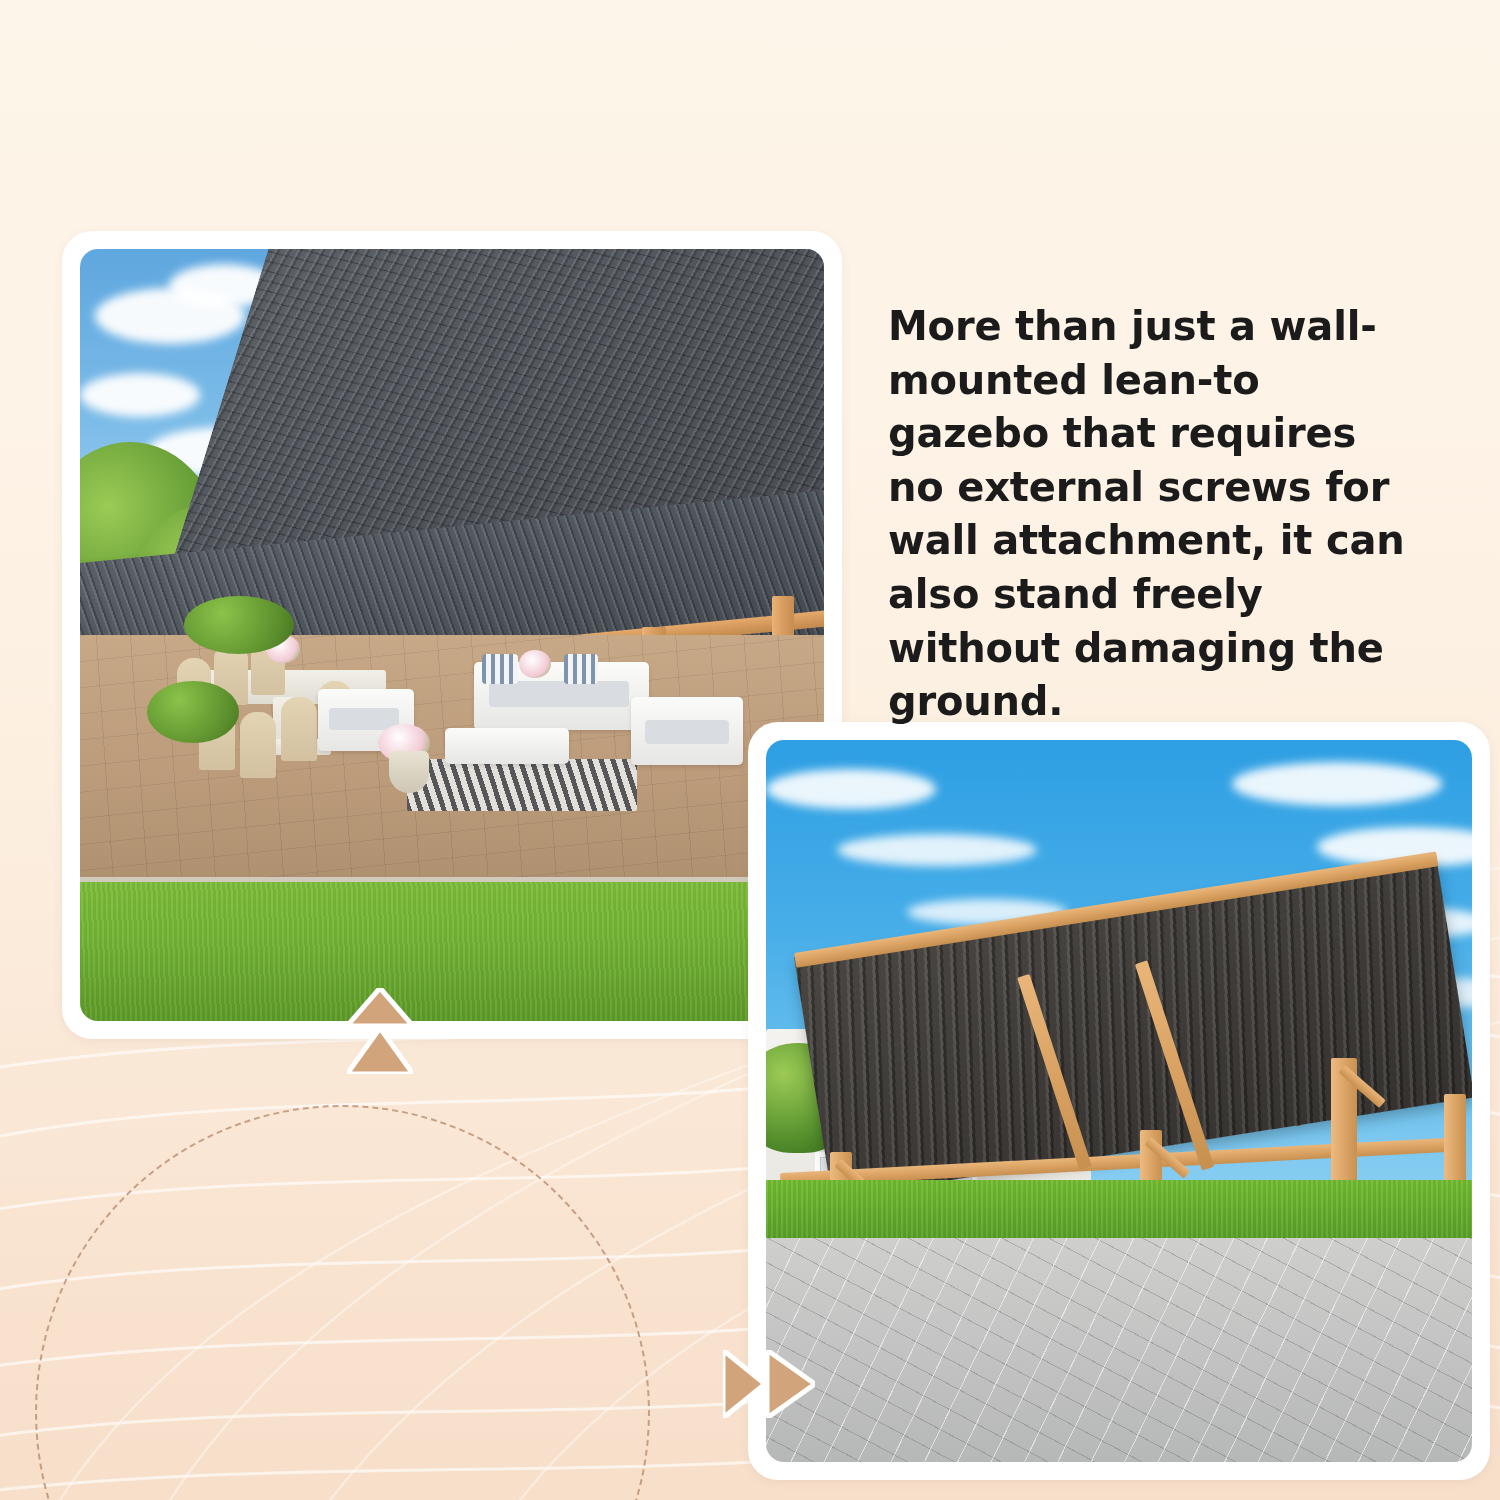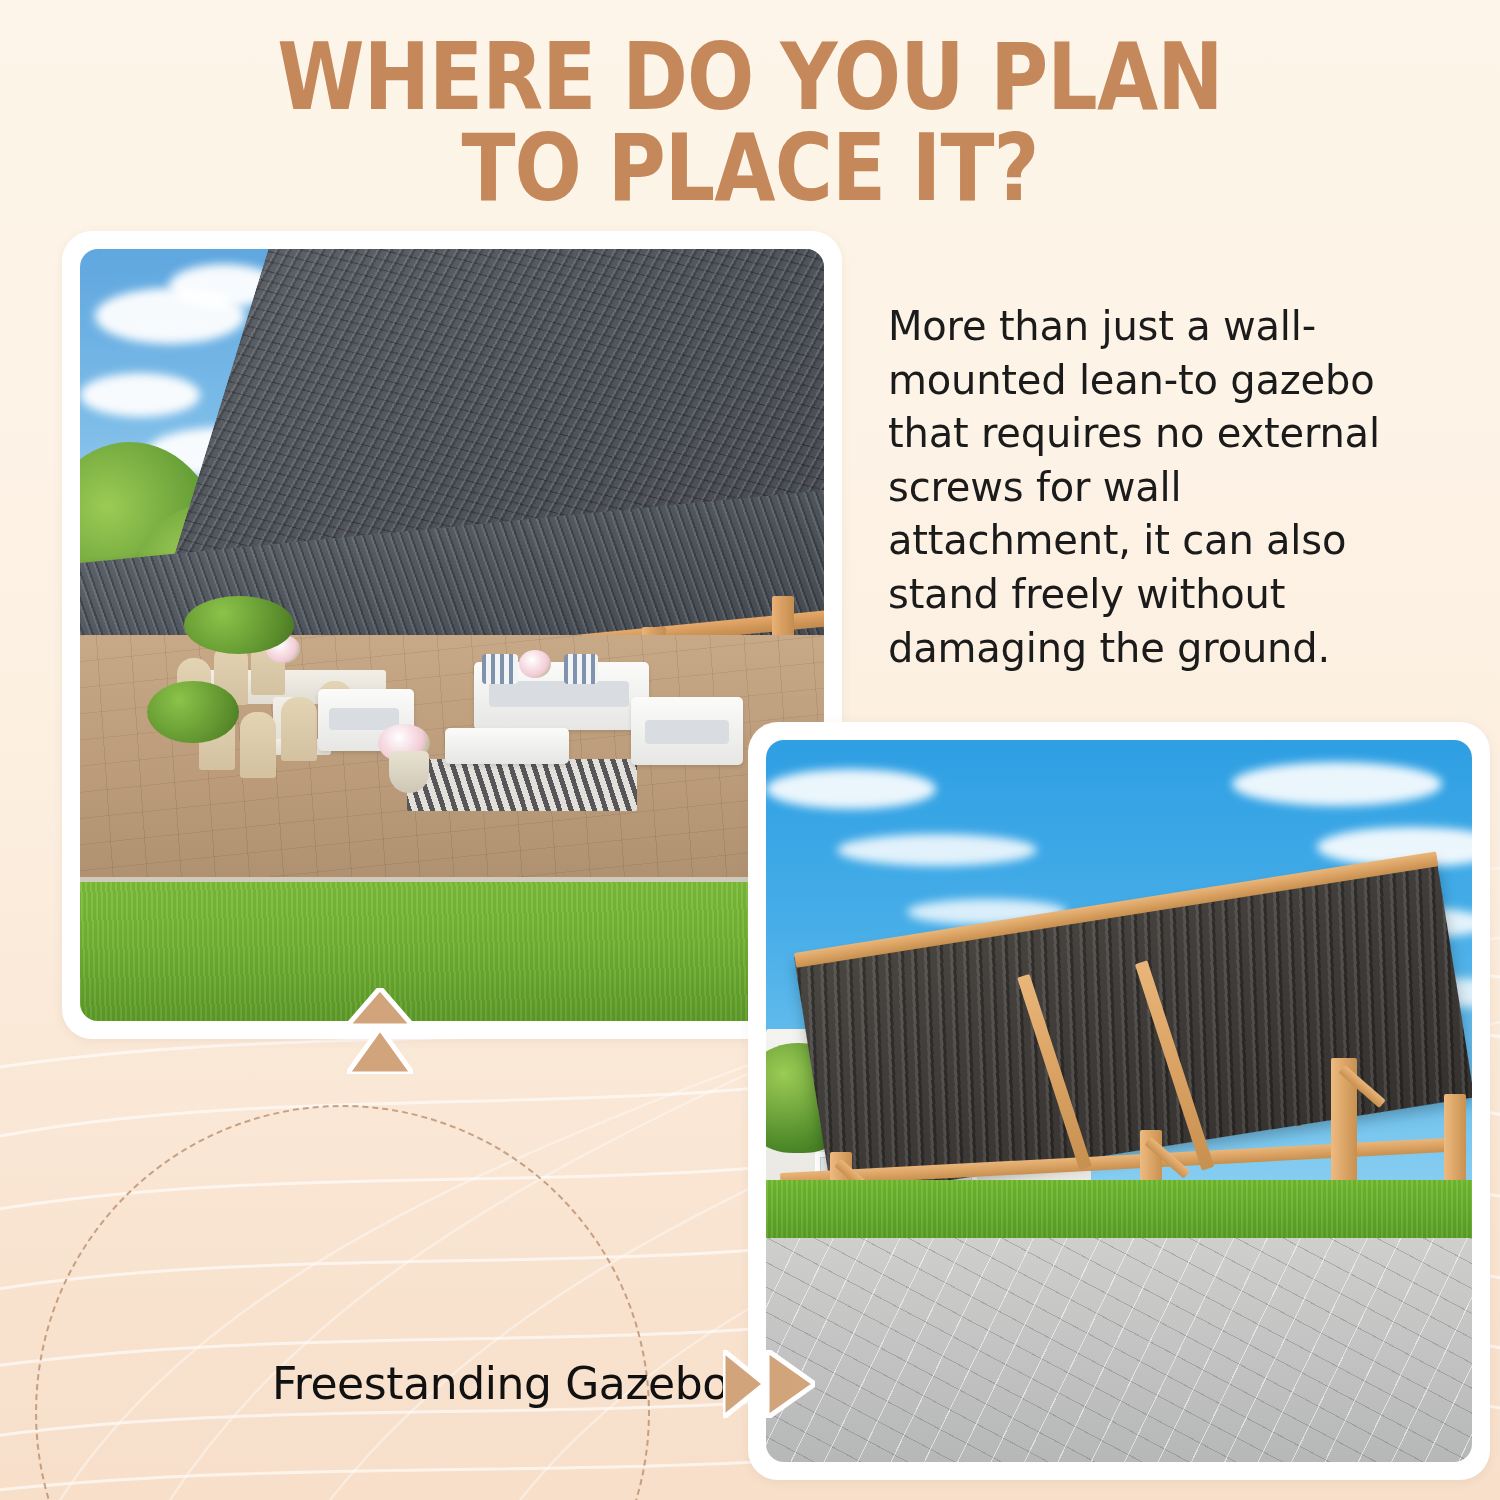--- a/index.html
+++ b/index.html
@@ -349,21 +349,21 @@
   }
 
   
   #body-copy{
     position:absolute;
     left:888px; top:300px;
     width:520px;
     font-size:40px;
     line-height:1.34;
     color:#1B1B1B;
-    font-weight:400;
+    font-weight:700;
     letter-spacing:-.2px;
   }
 
   
   .caption{
     position:absolute;
     font-size:44px;
     color:#111111;
     font-weight:400;
     letter-spacing:-.4px;
@@ -390,24 +390,20 @@
     <g fill="none" stroke="#FFFFFF" stroke-opacity="0.40" stroke-width="2.4">
       <path d="M170 1500 C 300 1300, 520 1180, 760 1068 S 1180 900, 1500 868"></path>
       <path d="M330 1500 C 470 1322, 680 1214, 910 1116 S 1300 960, 1500 938"></path>
       <path d="M60 1500 C 160 1346, 330 1238, 560 1140 S 1010 966, 1340 922"></path>
       <path d="M520 1500 C 640 1350, 830 1252, 1060 1164 S 1380 1046, 1500 1022"></path>
     </g>
   </svg>
 
   <div id="bg-circle"></div>
 
-  <div id="heading">
-    <span class="ln ln1">WHERE DO YOU PLAN</span>
-    <span class="ln ln2">TO PLACE IT?</span>
-  </div>
 
   <div class="photo-frame" id="frame-wall">
     <div class="photo">
 
       <div class="sky1"></div>
       <div class="cloud" style="left:2%;  top:5%;  width:150px;height:56px;"></div>
       <div class="cloud" style="left:12%; top:2%;  width:110px;height:44px;"></div>
       <div class="cloud" style="left:0%;  top:16%; width:120px;height:44px;"></div>
       <div class="cloud" style="left:9%;  top:23%; width:160px;height:50px;"></div>
       <div class="cloud" style="left:22%; top:18%; width:120px;height:40px;"></div>
@@ -566,15 +562,14 @@
     <polygon points="33,40 66,86 0,86" fill="#D2A47C" stroke="#FFFFFF" stroke-width="5"></polygon>
   </svg>
 
   <svg id="arrow-right" viewBox="0 0 92 68">
     <polygon points="0,0 42,34 0,68" fill="#D2A47C" stroke="#FFFFFF" stroke-width="5"></polygon>
     <polygon points="44,0 92,34 44,68" fill="#D2A47C" stroke="#FFFFFF" stroke-width="5"></polygon>
   </svg>
 
   <p id="body-copy">More than just a wall-mounted lean-to gazebo that requires no external screws for wall attachment, it can also stand freely without damaging the ground.</p>
 
-  <div class="caption" id="cap-free">Freestanding Gazebo</div>
 
 </div>
 
 </body></html>

